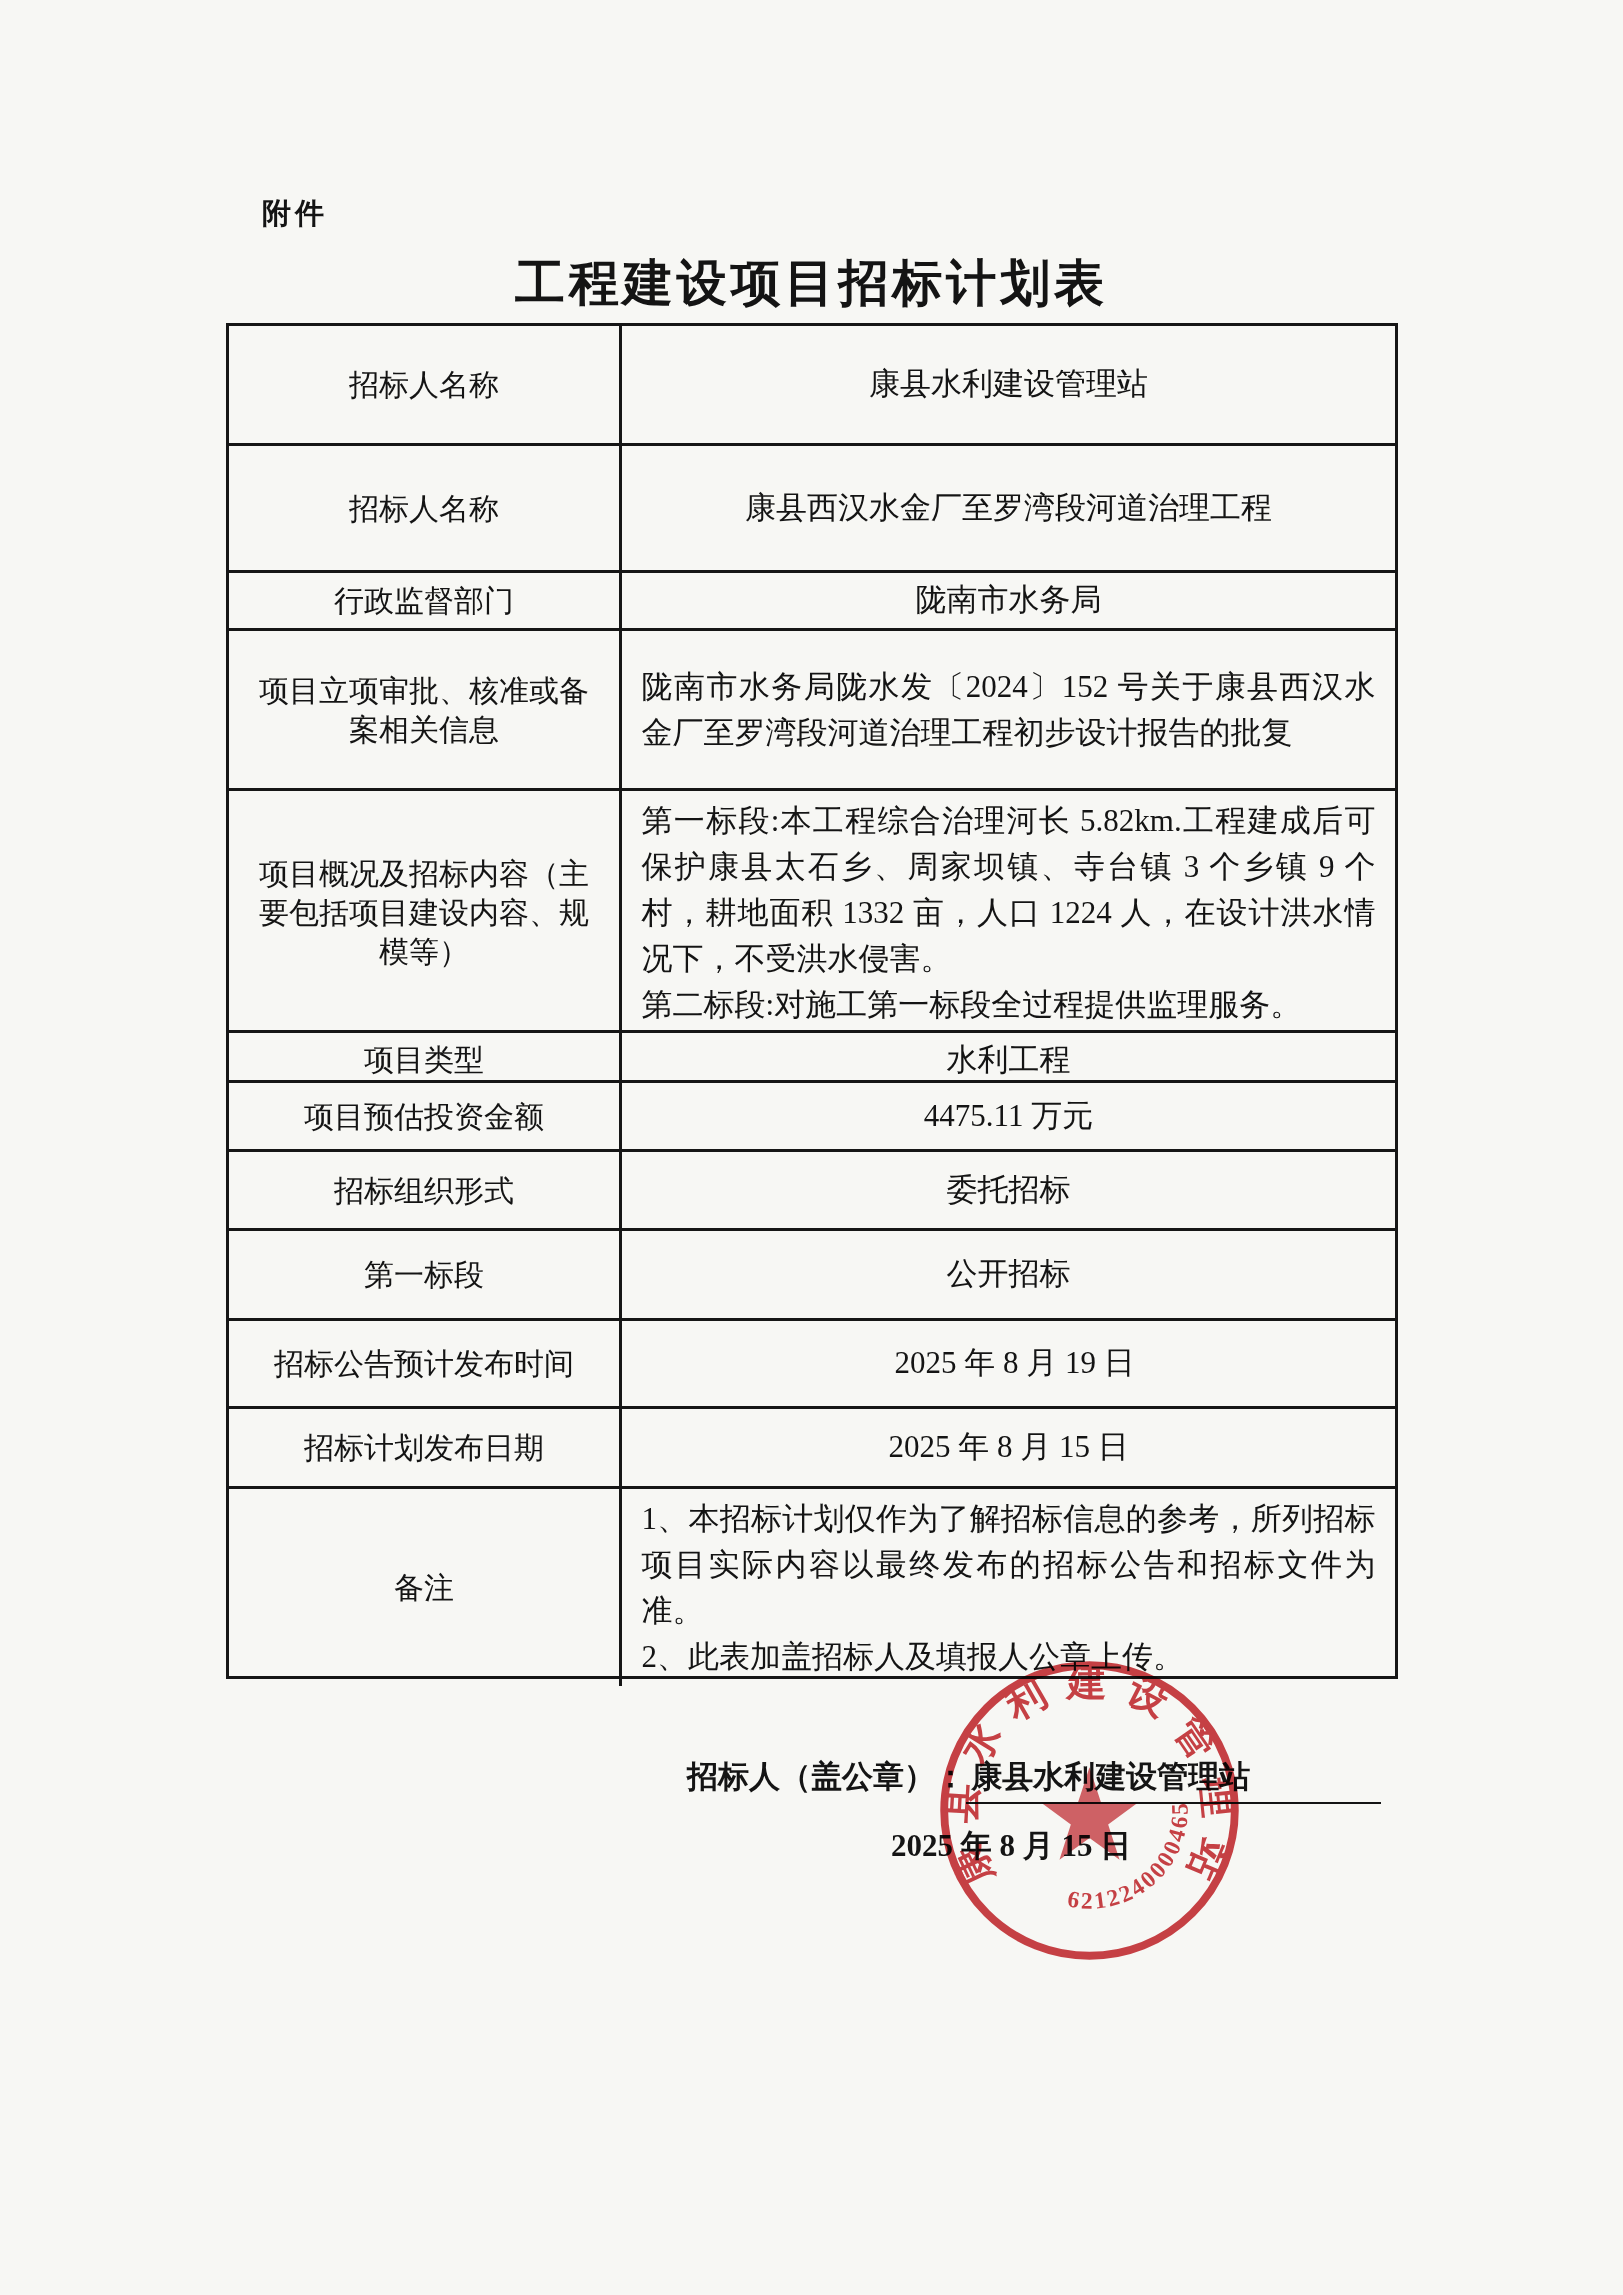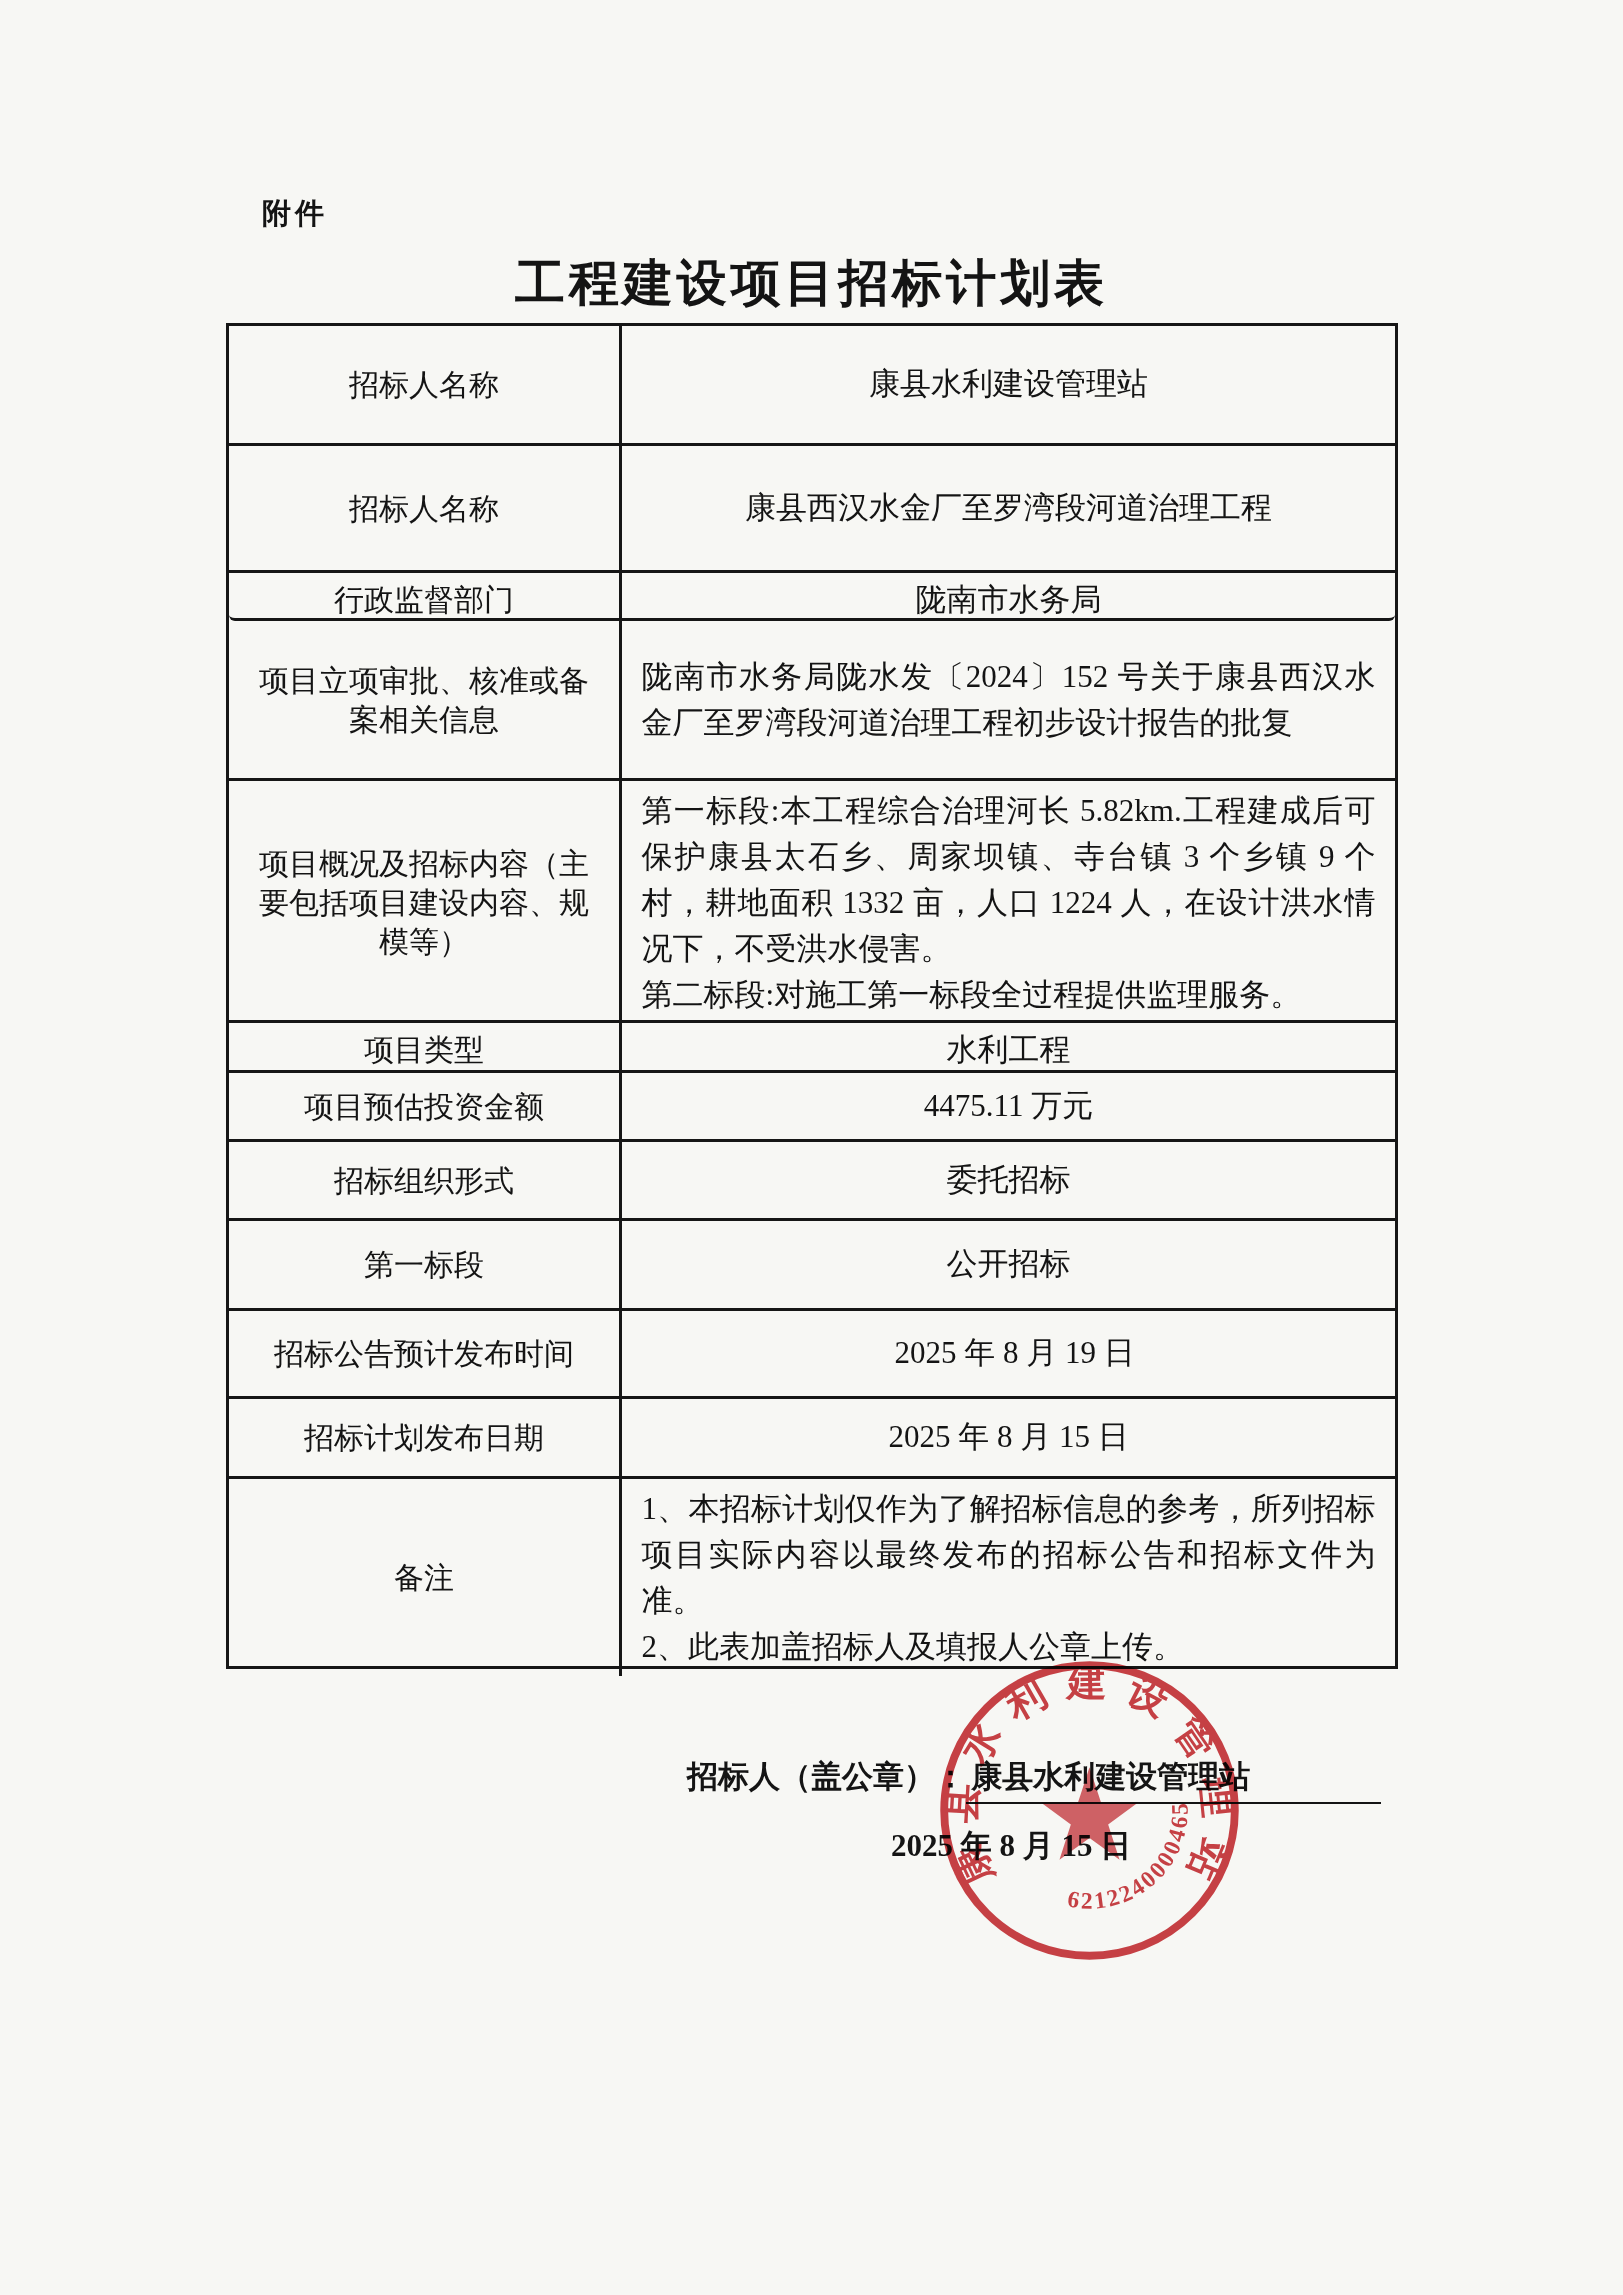--- a/index.html
+++ b/index.html
@@ -49,21 +49,21 @@
   }
   .cell.value{padding:6.5px 19.6px;text-align:center;}
   .cell .txt{width:100%;}
   .cell.value.multiline{text-align:justify;}
   .cell.value.multiline .txt{
     white-space:pre-wrap;
     text-align:justify;
     line-height:46px;
   }
   
-  .r1{height:120px;} .r2{height:127px;} .r3{height:48px;border-radius:6px;}
+  .r1{height:120px;} .r2{height:127px;} .r3{height:58px;}
   .r4{height:160px;} .r5{height:242px;} .r6{height:50px;}
   .r7{height:69px;} .r8{height:79px;} .r9{height:90px;}
   .r10{height:88px;gap:12px;} .r11{height:80px;} .r12{height:187px;}
 
   .signature-line{
     position:absolute;left:687px;top:1738px;
     font-size:31px;font-weight:600;
     white-space:nowrap;
     margin-top:18px;
   }

